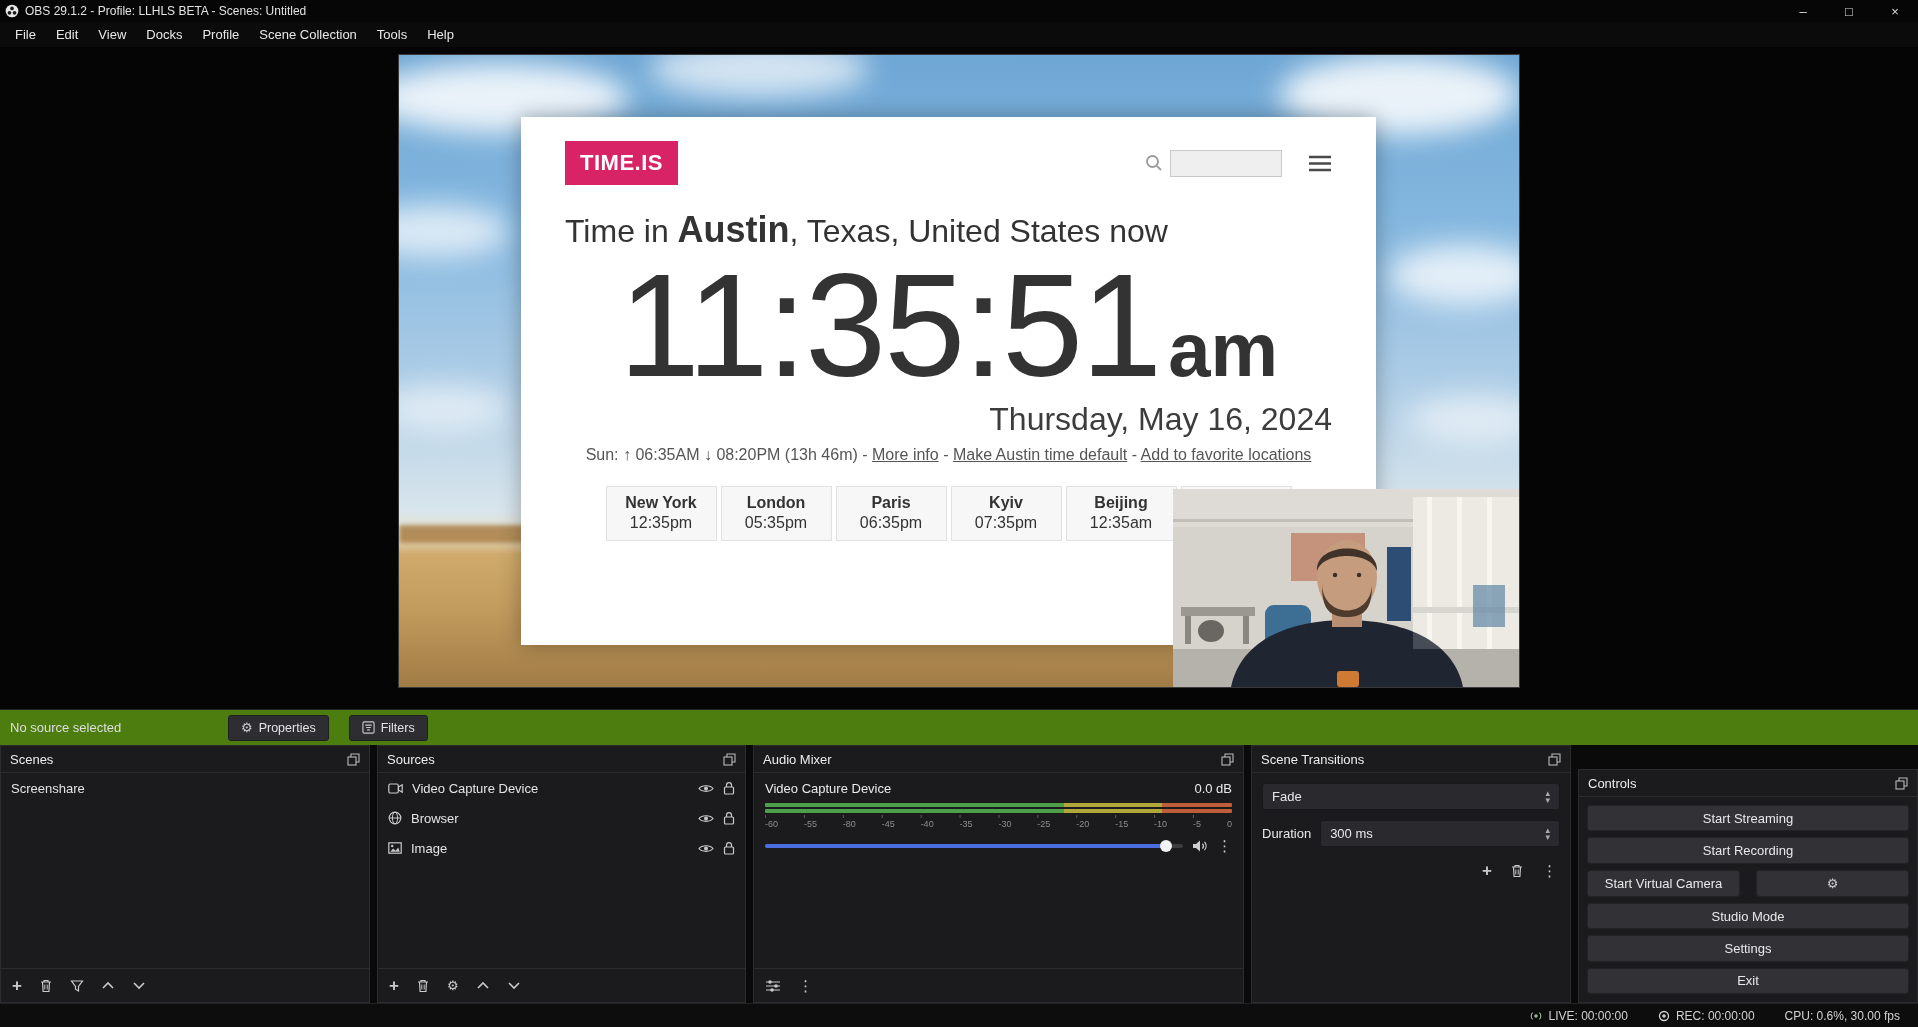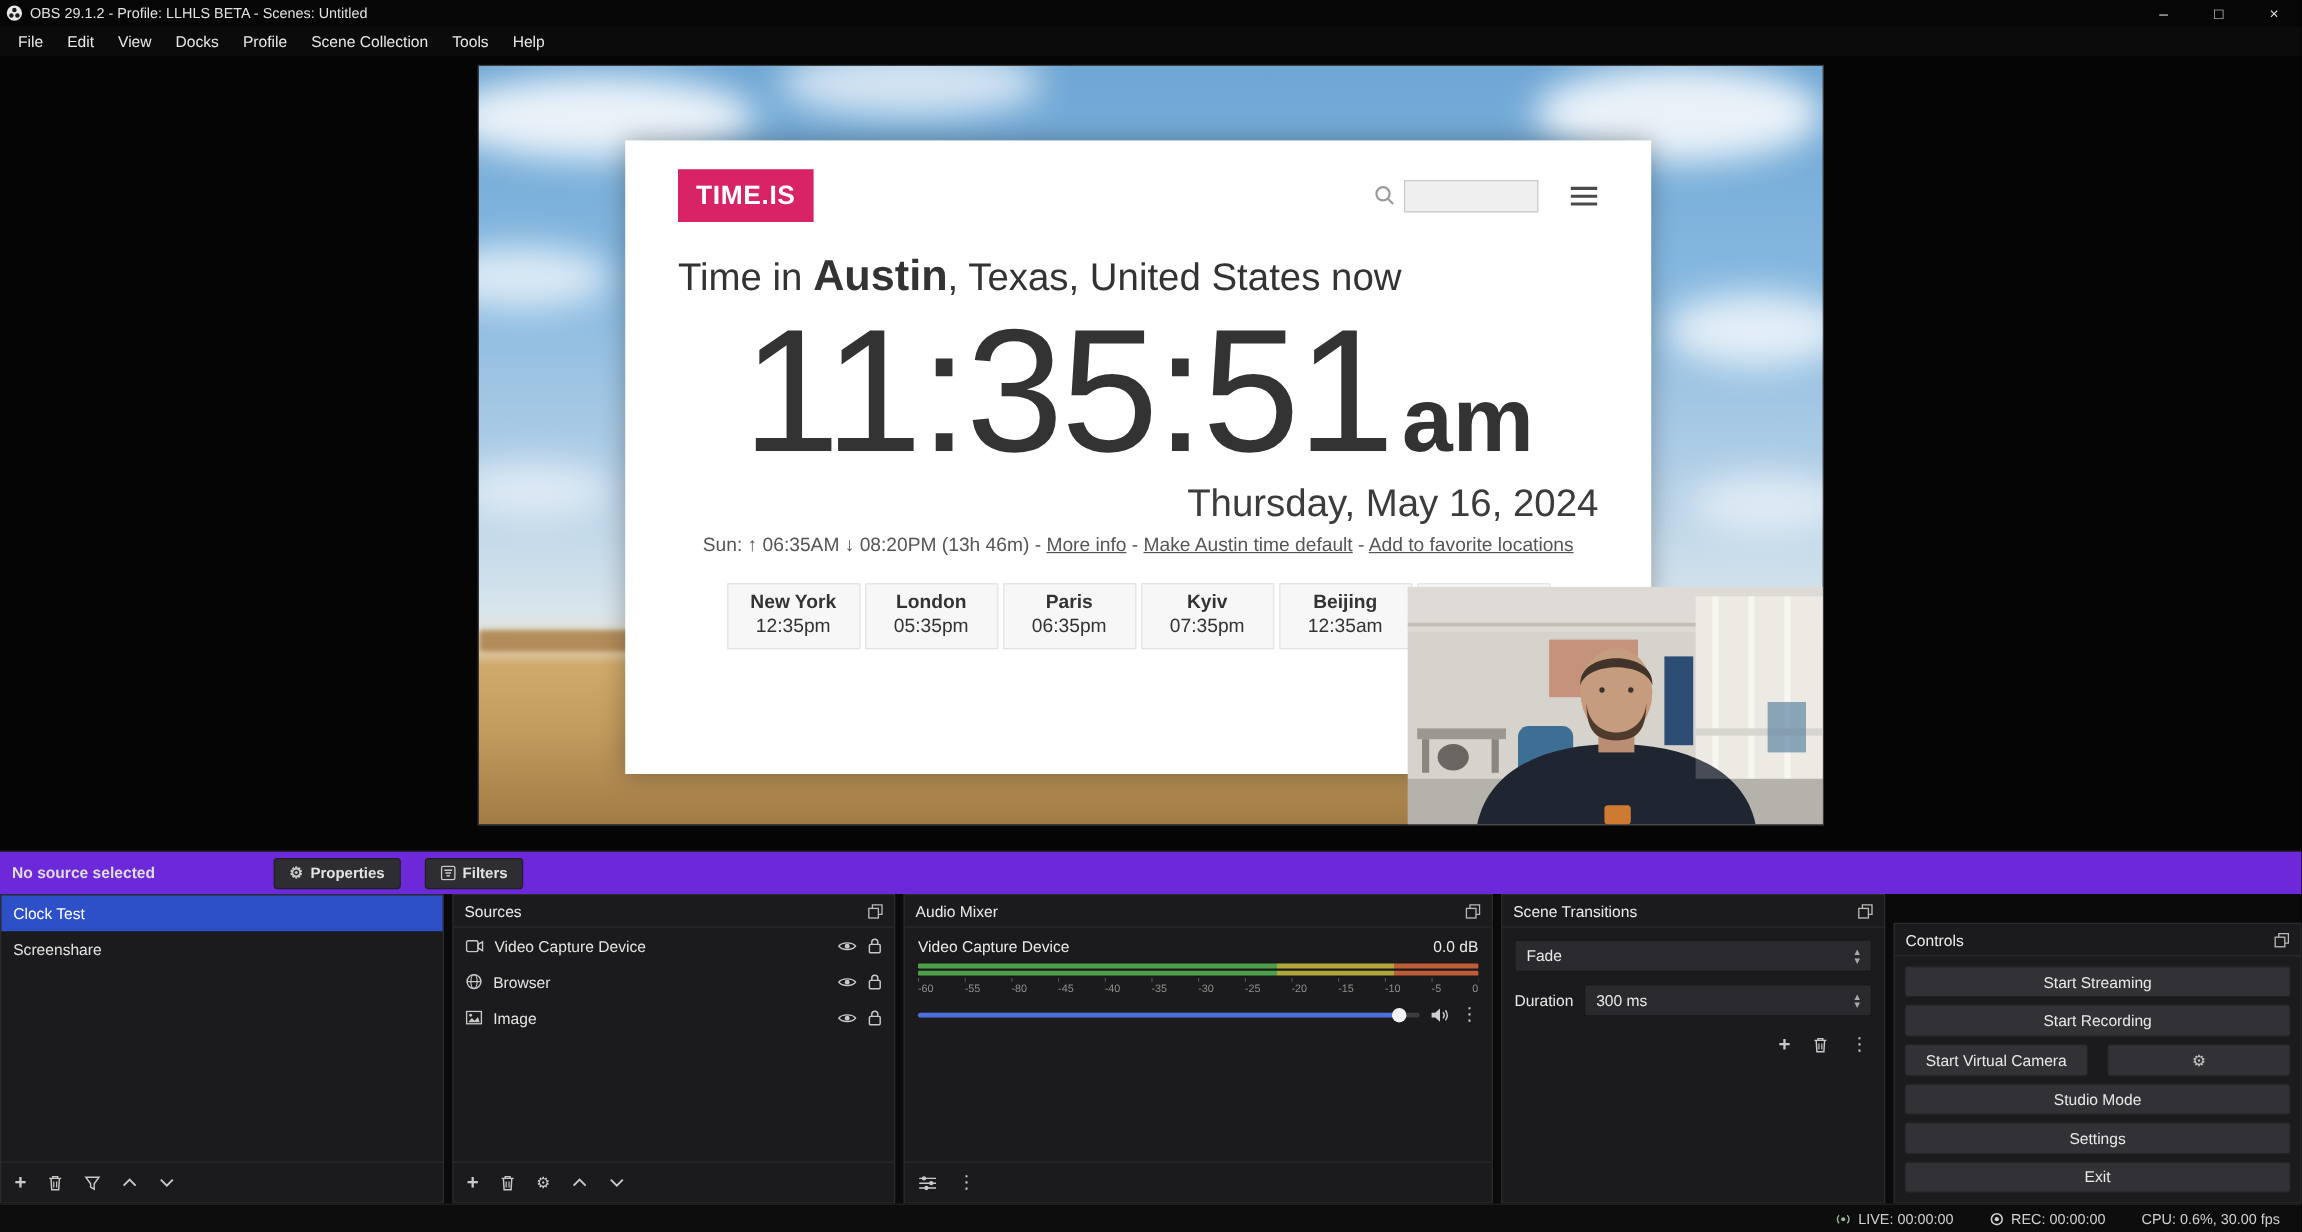--- a/index.html
+++ b/index.html
@@ -45,21 +45,21 @@
   .tp-sun { text-align:center; margin-top:8px; font-size:16px; color:#555; }
   .tp-sun .lnk { text-decoration:underline; }
   .tp-cities { display:flex; justify-content:center; gap:4px; margin-top:22px; }
   .tp-city { width:111px; background:#f7f7f7; border:1px solid #e1e1e1; text-align:center; padding:7px 0 8px; }
   .tp-city-name { font-weight:bold; font-size:16px; }
   .tp-city-time { font-size:16px; margin-top:2px; }
 
   .webcam { position:absolute; right:0; bottom:0; width:346px; height:198px; }
 
   
-  .srcbar { height:36px; flex:none; background:#6d28d9; border-top:1px solid #252527; display:flex; align-items:center; padding:4px 10px; font-size:13px; color:#dedede;font-weight:bold; }
+  .srcbar { height:36px; flex:none; background:#4d7c0f; border-top:1px solid #252527; display:flex; align-items:center; padding:4px 10px; font-size:13px; color:#dedede; }
   .srcbar-label { width:218px; }
   .btn { height:26px; background:#2e2e32; border:1px solid #202022; border-radius:3px; display:inline-flex; align-items:center; gap:6px; padding:0 12px; font-size:12.5px; color:#e3e3e3; }
   .btn + .btn { margin-left:20px; }
   .gear-glyph { font-size:13px; color:#c9c9c9; line-height:1; }
 
   
   .docks { height:258px; flex:none; background:#0a0a0b; display:flex; gap:7px; }
   .panel { background:#1b1b1d; border:1px solid #2c2c2f; display:flex; flex-direction:column; }
   .p-scenes{width:370px;} .p-sources{width:369px;} .p-audio{width:491px;} .p-trans{width:320px;} .p-controls{width:340px;margin-top:24px;}
   .panel-h { height:27px; flex:none; display:flex; align-items:center; justify-content:space-between; padding:0 9px; font-size:13px; color:#ececec; border-bottom:1px solid #2c2c2f; }
@@ -258,24 +258,30 @@
           <path d="M3.5 4.5h7M4.5 7h5M5.5 9.5h3" stroke="#c9c9c9" stroke-width="1.2"></path>
         </svg>
     </span>
     <span>Filters</span>
   </div>
 </div>
 
 <div class="docks">
 
   <div class="panel p-scenes">
+    <div class="panel-h">
+      <span>Scenes</span>
+      <span>
+        <svg width="13" height="13" viewBox="0 0 13 13">
+            <rect x="1" y="4" width="8" height="8" fill="none" stroke="#b9b9b9" stroke-width="1.1"></rect>
+            <path d="M4 4V1h8v8h-3" fill="none" stroke="#b9b9b9" stroke-width="1.1"></path>
+          </svg>
+      </span>
+    </div>
     <div class="panel-b">
-      <div class="scene-row sel">
-          <span>Clock Test</span>
-        </div>
       <div class="scene-row">
           <span>Screenshare</span>
         </div>
     </div>
     <div class="panel-f">
       <span class="plus-glyph">+</span>
       <span>
         <svg width="14" height="15" viewBox="0 0 14 15">
             <path d="M2 4h10M5 4V2.5h4V4M3.5 4l.6 9.5h5.8l.6-9.5" fill="none" stroke="#c9c9c9" stroke-width="1.2"></path>
             <path d="M5.8 6.5v5M8.2 6.5v5" stroke="#c9c9c9" stroke-width="1"></path>

